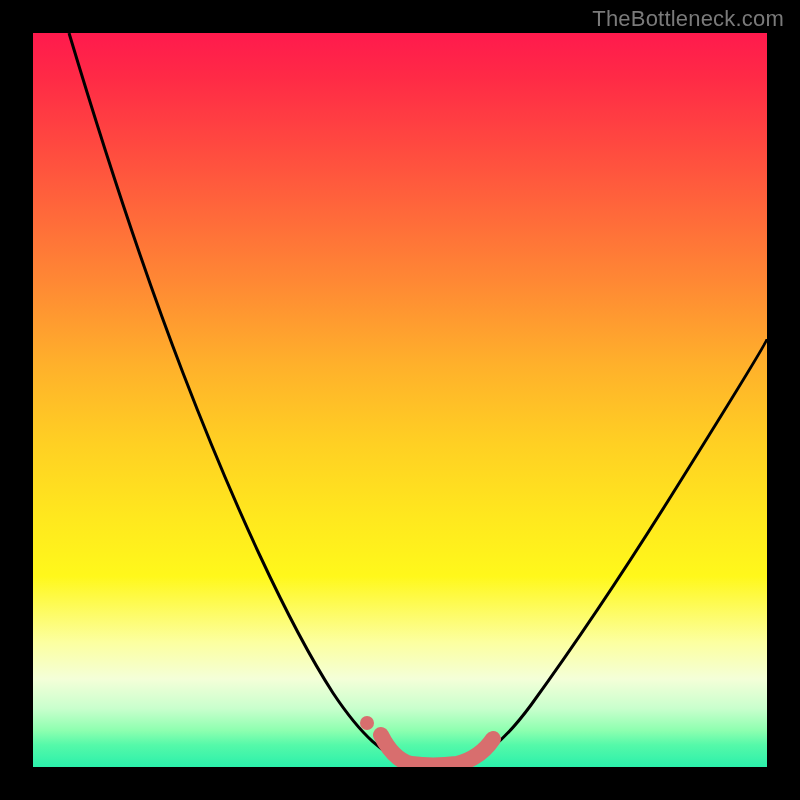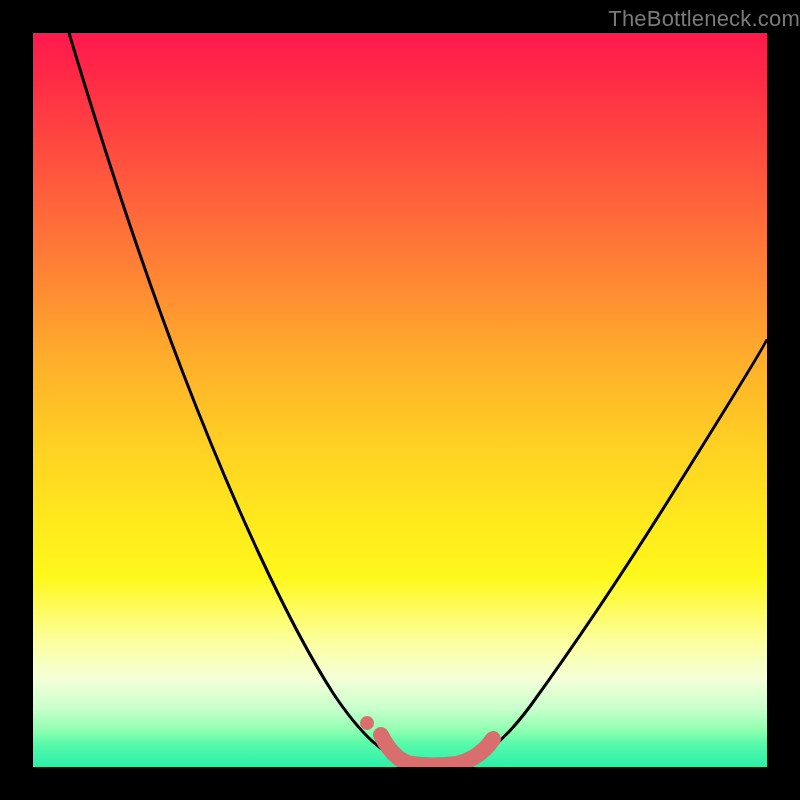--- a/index.html
+++ b/index.html
@@ -46,21 +46,21 @@
       #2bf0ab 100%
     );
   }
   .curve-svg {
     position: absolute;
     inset: 0;
   }
   .watermark {
     position: absolute;
     top: 6px;
-    right: 0;
+    right: 16px;
     color: #7a7a7a;
     font-size: 22px;
     letter-spacing: 0.2px;
     user-select: none;
   }
 </style>
 </head>
 <body>
 
 <div class="frame">

